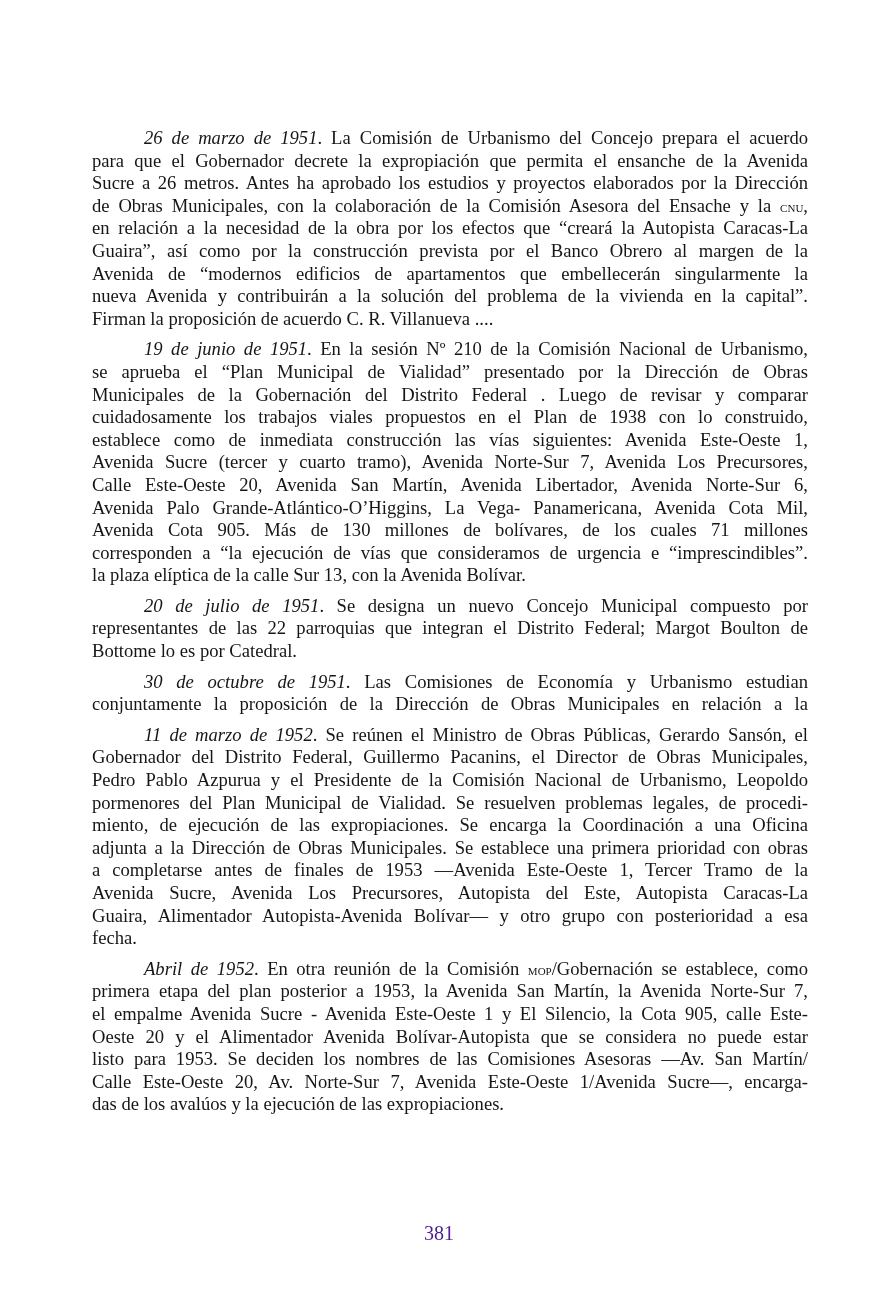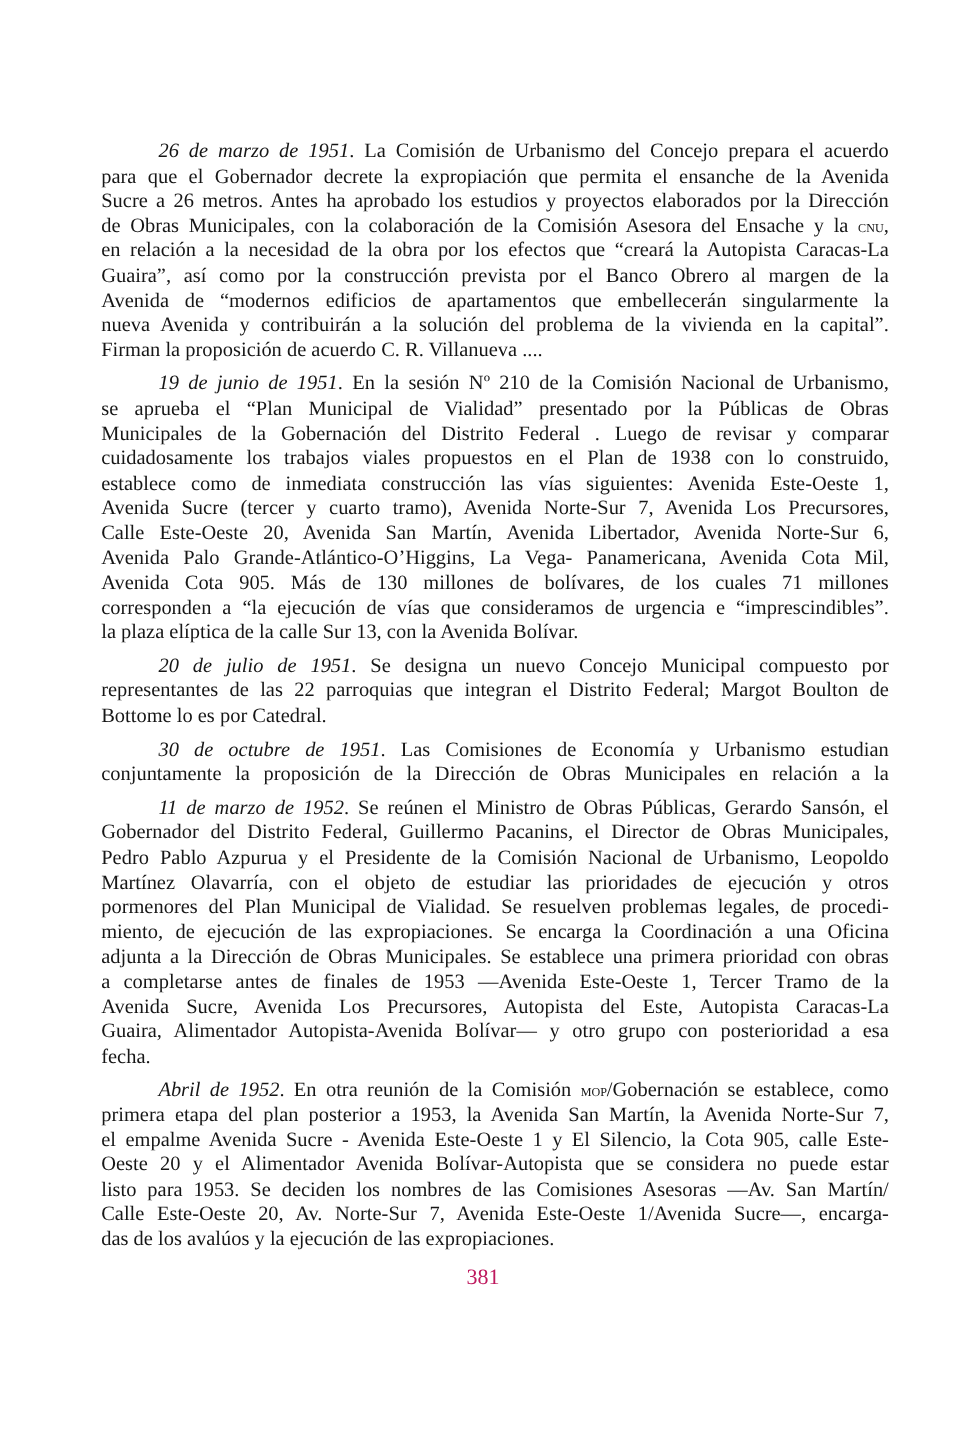--- a/index.html
+++ b/index.html
@@ -22,25 +22,25 @@
     white-space: nowrap;
     height: 22.6px;
   }
   .line.last { text-align-last: left; }
   .line.first { padding-left: 52px; }
   .date { font-style: italic; }
   .sc { font-variant: small-caps; font-size: 15px; margin-top: 24px; }
   .page-number {
     position: absolute;
     left: 0; width: 878px;
-    top: 1150px;
+    top: 1222px;
     text-align: center;
     font-family: "Liberation Serif", "DejaVu Serif", serif;
     font-size: 20px;
-    color: #be185d;
+    color: #4c1d95;
   }
 </style>
 </head>
 <body>
 
 <div class="page">
 
   <p class="para">
     <span class="line first"><span class="date">26 de marzo de 1951</span><span>. La Comisión de Urbanismo del Concejo prepara el acuerdo</span></span>
     <span class="line">para que el Gobernador decrete la expropiación que permita el ensanche de la Avenida</span>
@@ -48,21 +48,21 @@
     <span class="line">de Obras Municipales, con la colaboración de la Comisión Asesora del Ensache y la <span class="sc">cnu</span>,</span>
     <span class="line">en relación a la necesidad de la obra por los efectos que “creará la Autopista Caracas-La</span>
     <span class="line">Guaira”, así como por la construcción prevista por el Banco Obrero al margen de la</span>
     <span class="line">Avenida de “modernos edificios de apartamentos que embellecerán singularmente la</span>
     <span class="line">nueva Avenida y contribuirán a la solución del problema de la vivienda en la capital”.</span>
     <span class="line last">Firman la proposición de acuerdo C. R. Villanueva ....</span>
   </p>
 
   <p class="para">
     <span class="line first"><span class="date">19 de junio de 1951</span><span>. En la sesión Nº 210 de la Comisión Nacional de Urbanismo,</span></span>
-    <span class="line">se aprueba el “Plan Municipal de Vialidad” presentado por la Públicas de Obras</span>
+    <span class="line">se aprueba el “Plan Municipal de Vialidad” presentado por la Dirección de Obras</span>
     <span class="line">Municipales de la Gobernación del Distrito Federal . Luego de revisar y comparar</span>
     <span class="line">cuidadosamente los trabajos viales propuestos en el Plan de 1938 con lo construido,</span>
     <span class="line">establece como de inmediata construcción las vías siguientes: Avenida Este-Oeste 1,</span>
     <span class="line">Avenida Sucre (tercer y cuarto tramo), Avenida Norte-Sur 7, Avenida Los Precursores,</span>
     <span class="line">Calle Este-Oeste 20, Avenida San Martín, Avenida Libertador, Avenida Norte-Sur 6,</span>
     <span class="line">Avenida Palo Grande-Atlántico-O’Higgins, La Vega- Panamericana, Avenida Cota Mil,</span>
     <span class="line">Avenida Cota 905. Más de 130 millones de bolívares, de los cuales 71 millones</span>
     <span class="line">corresponden a “la ejecución de vías que consideramos de urgencia e “imprescindibles”.</span>
     <span class="line last">la plaza elíptica de la calle Sur 13, con la Avenida Bolívar.</span>
   </p>
@@ -75,21 +75,20 @@
 
   <p class="para">
     <span class="line first"><span class="date">30 de octubre de 1951</span><span>. Las Comisiones de Economía y Urbanismo estudian</span></span>
     <span class="line">conjuntamente la proposición de la Dirección de Obras Municipales en relación a la</span>
   </p>
 
   <p class="para">
     <span class="line first"><span class="date">11 de marzo de 1952</span><span>. Se reúnen el Ministro de Obras Públicas, Gerardo Sansón, el</span></span>
     <span class="line">Gobernador del Distrito Federal, Guillermo Pacanins, el Director de Obras Municipales,</span>
     <span class="line">Pedro Pablo Azpurua y el Presidente de la Comisión Nacional de Urbanismo, Leopoldo</span>
-    <span class="line">Martínez Olavarría, con el objeto de estudiar las prioridades de ejecución y otros</span>
     <span class="line">pormenores del Plan Municipal de Vialidad. Se resuelven problemas legales, de procedi-</span>
     <span class="line">miento, de ejecución de las expropiaciones. Se encarga la Coordinación a una Oficina</span>
     <span class="line">adjunta a la Dirección de Obras Municipales. Se establece una primera prioridad con obras</span>
     <span class="line">a completarse antes de finales de 1953 —Avenida Este-Oeste 1, Tercer Tramo de la</span>
     <span class="line">Avenida Sucre, Avenida Los Precursores, Autopista del Este, Autopista Caracas-La</span>
     <span class="line">Guaira, Alimentador Autopista-Avenida Bolívar— y otro grupo con posterioridad a esa</span>
     <span class="line last">fecha.</span>
   </p>
 
   <p class="para">

